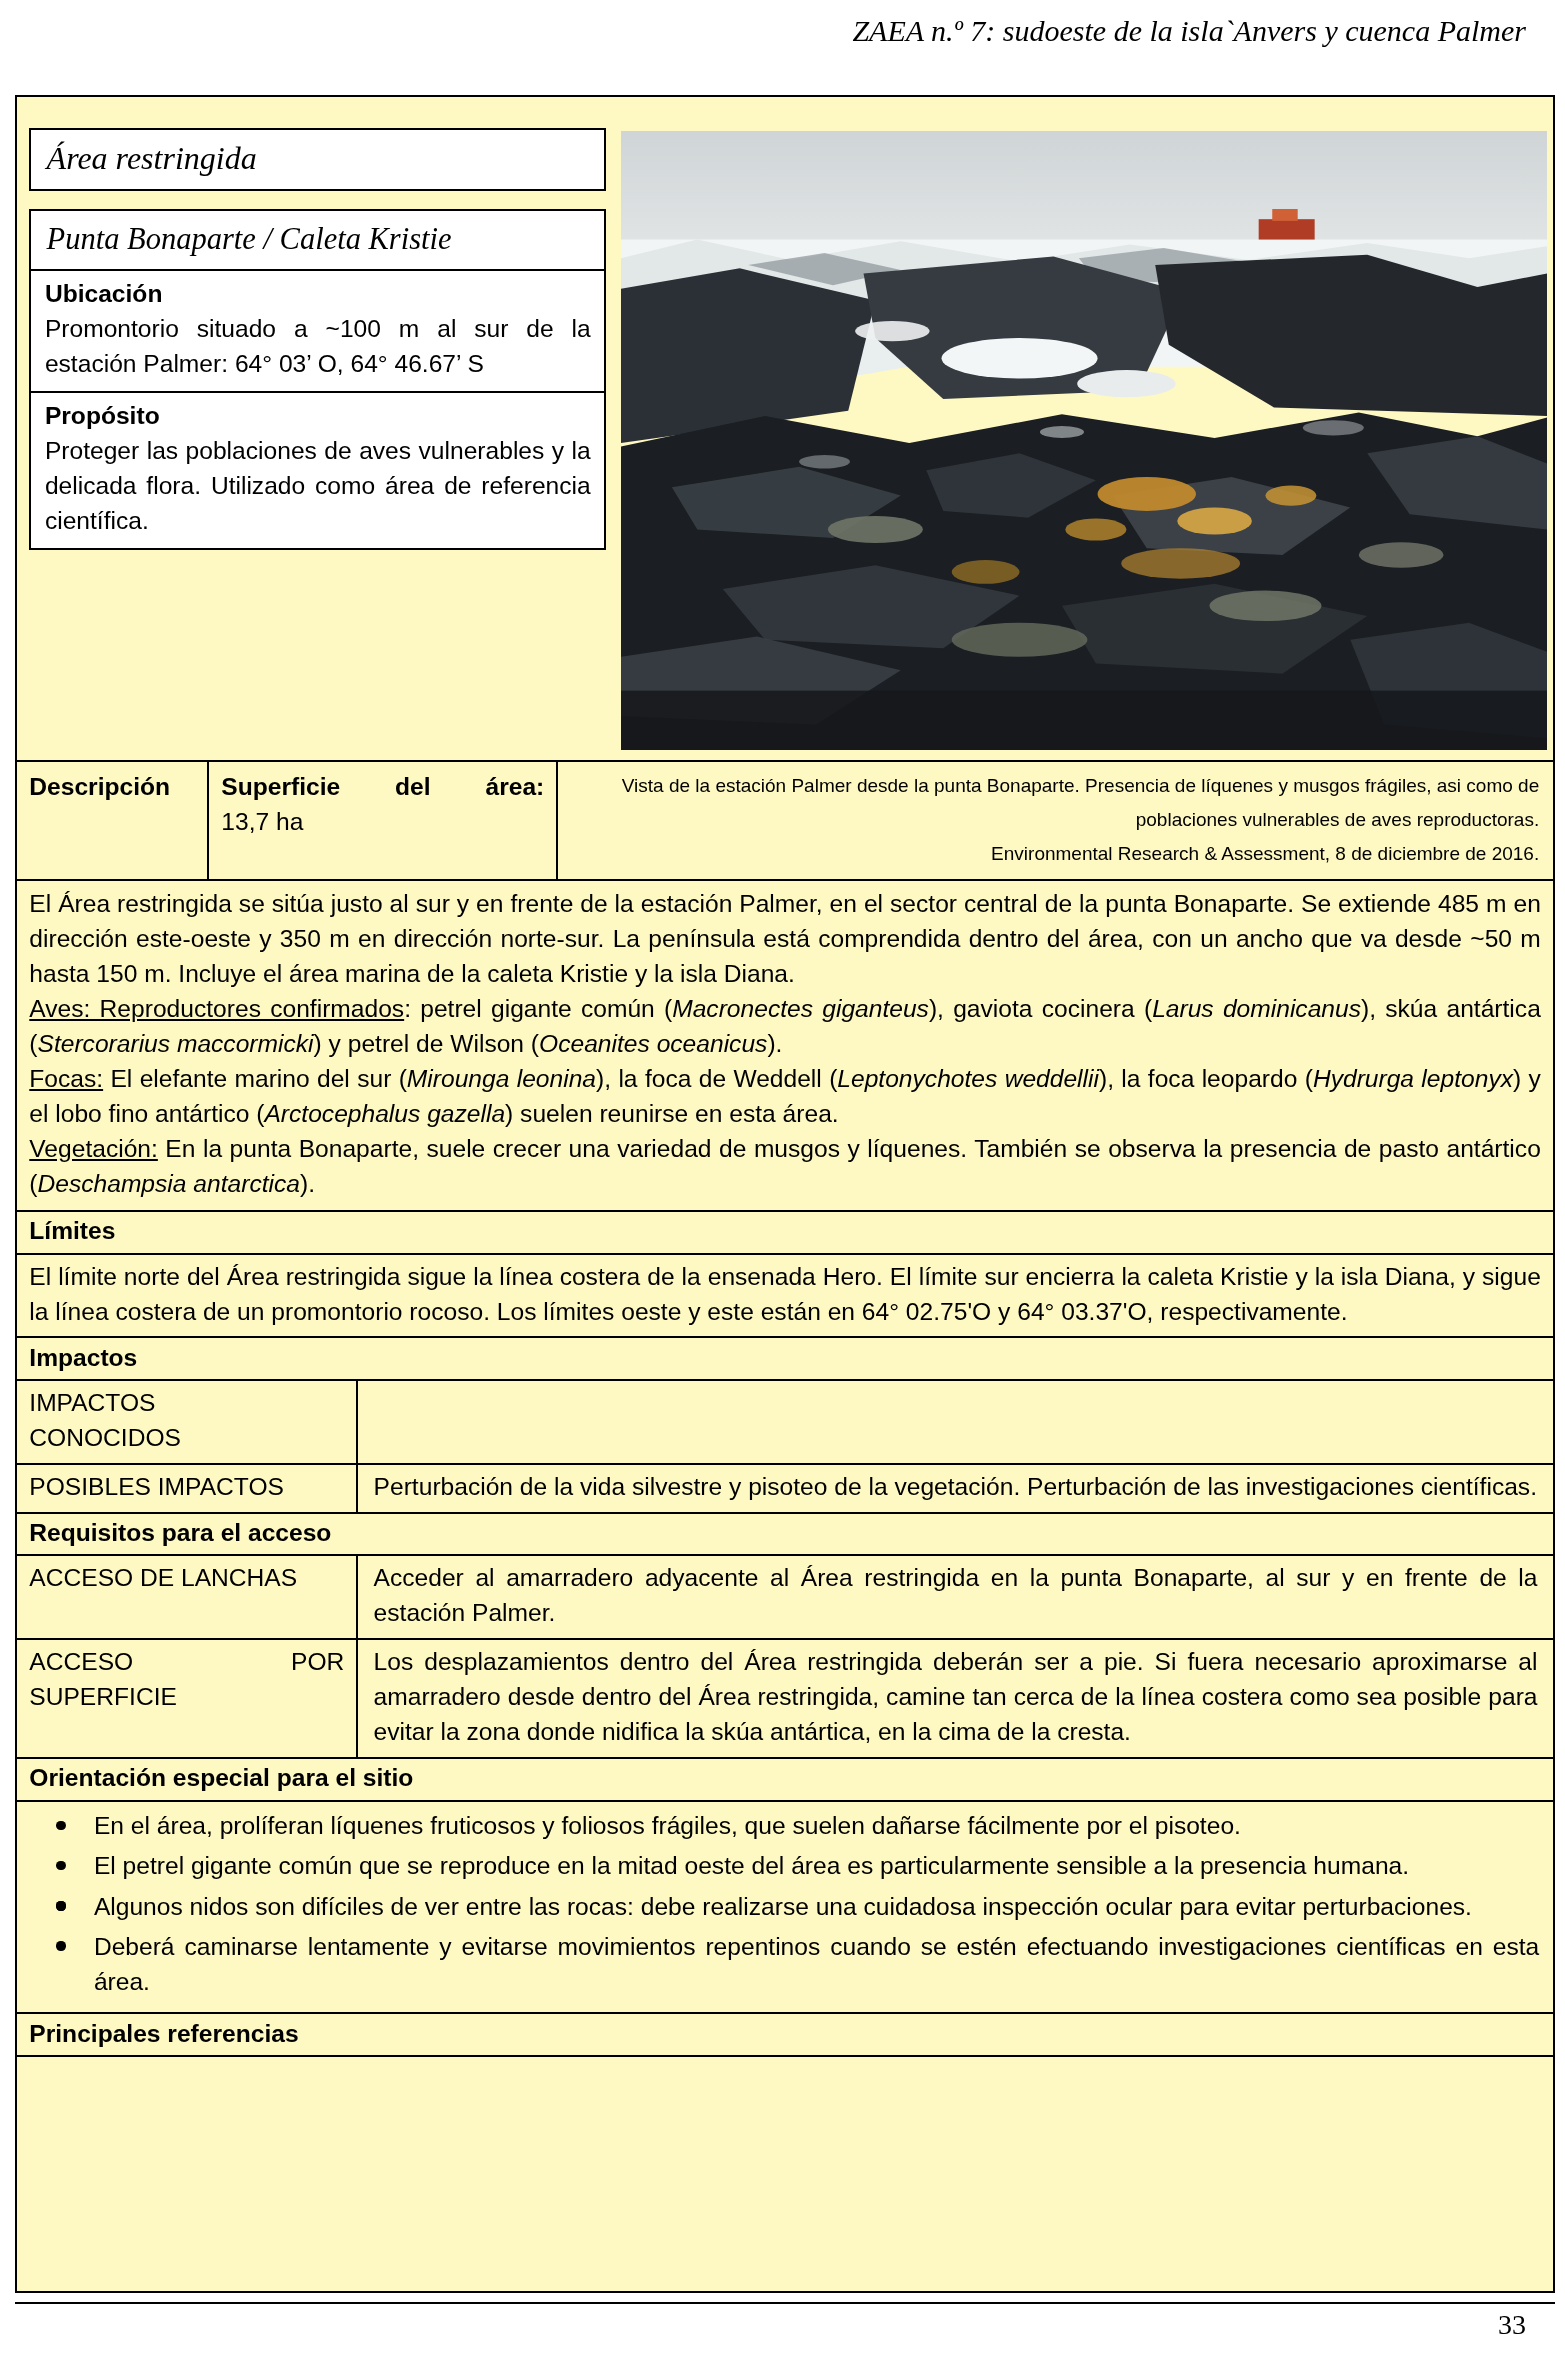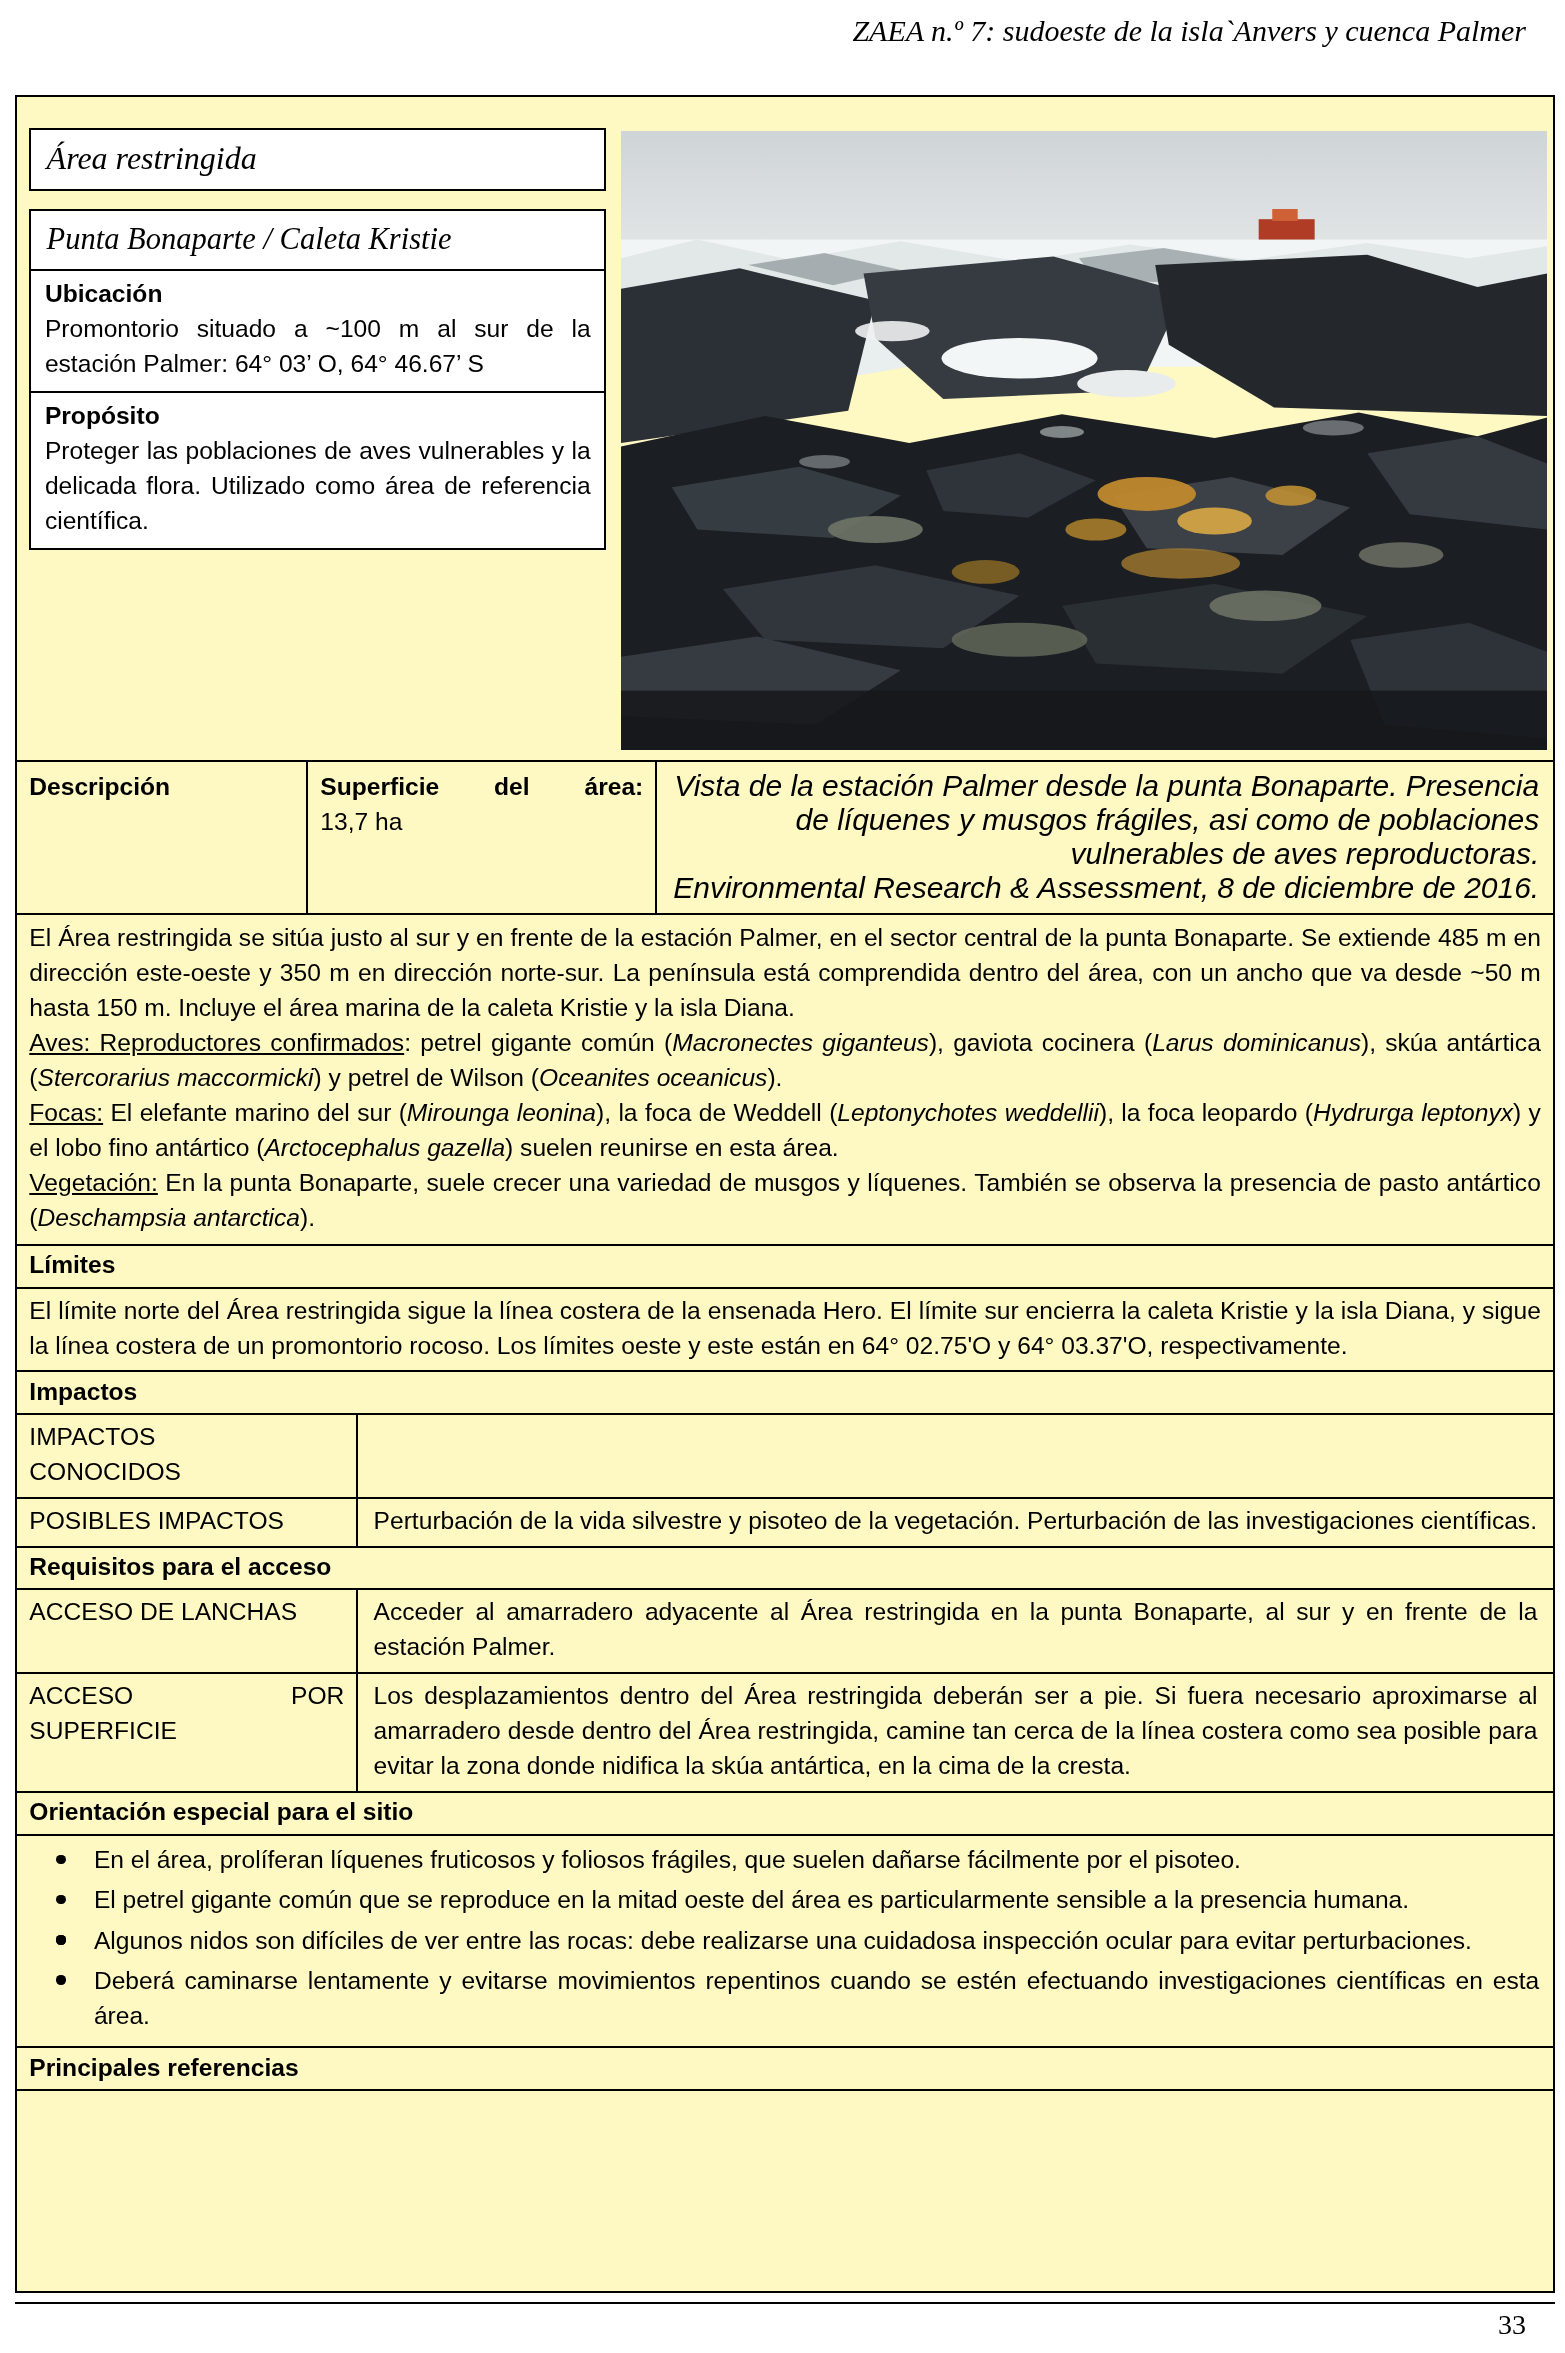--- a/index.html
+++ b/index.html
@@ -31,25 +31,25 @@
     font-family:"Liberation Serif", serif; font-style:italic;
     font-size:32px; padding:10.2px 15.3px 12px;
   }
   .site-title { font-size:30.5px; }
   .box-section { border-top:2.5px solid #000; padding:5.1px 13.6px 10.2px; }
   .photo-frame { position:absolute; left:604px; top:34px; width:926px; height:619px; }
   .photo-frame svg { display:block; width:100%; height:100%; }
 
   
   .row-desc { display:flex; border-top:2.5px solid #000; }
-  .cell-desc { width:291px; border-right:2.5px solid #000; padding:6.8px 12px; }
+  .cell-desc { width:192px; border-right:2.5px solid #000; padding:6.8px 12px; }
   .cell-sup  { width:349px; border-right:2.5px solid #000; padding:6.8px 12px; }
   .sup-label { text-align:justify; text-align-last:justify; }
   .sup-value { font-size:24.6px; line-height:35px; }
-  .cell-cap  { flex:1; padding:6.8px 13.6px 8.5px; font-style:italic; font-size:30px; line-height:34px; text-align:right; }
+  .cell-cap  { flex:1; padding:6.8px 13.6px 8.5px; font-size:19px; line-height:34px; text-align:right; }
 
   
   .row-body { border-top:2.5px solid #000; padding:5.1px 12px 8.5px; }
   .row-body p { text-align:justify; font-size:24.6px; line-height:35px; }
 
   .sec-head { border-top:2.5px solid #000; padding:2.5px 12px 4.2px; font-weight:bold; font-size:24.6px; line-height:34px; }
   .sec-text { border-top:2.5px solid #000; padding:4.2px 12px 7.6px; font-size:24.6px; line-height:35px; text-align:justify; }
 
   
   .kv-row { display:flex; border-top:2.5px solid #000; }

